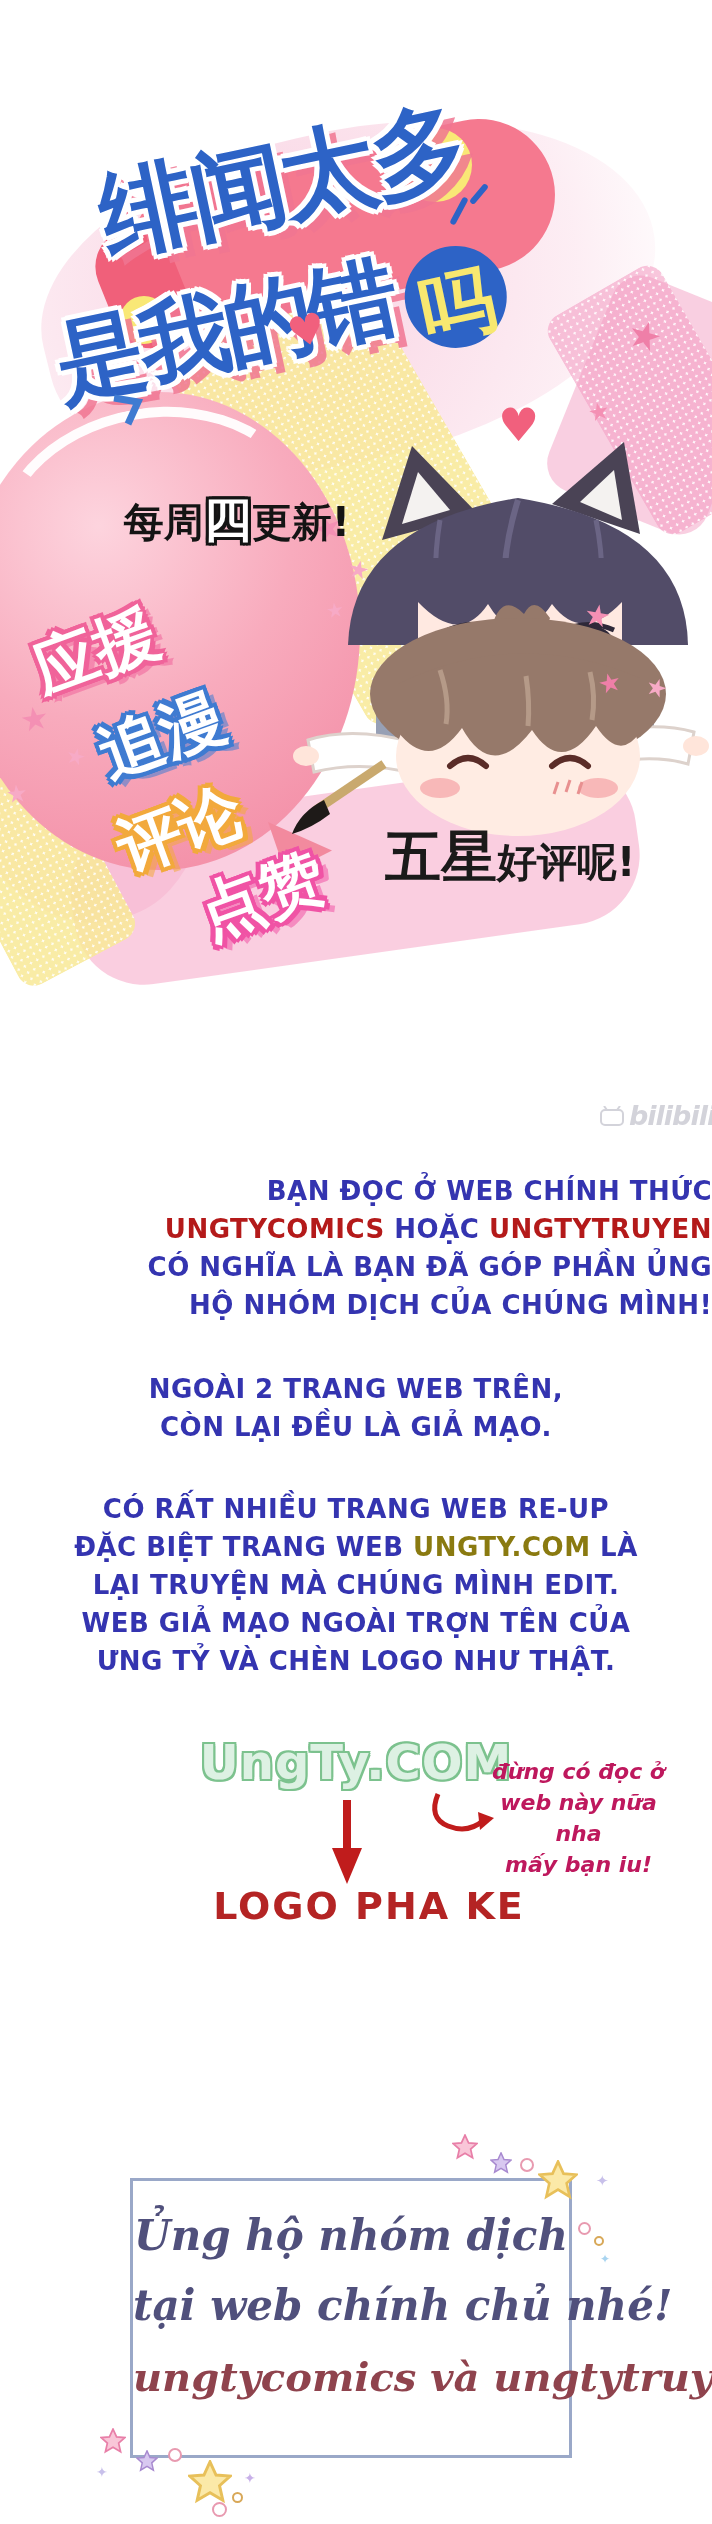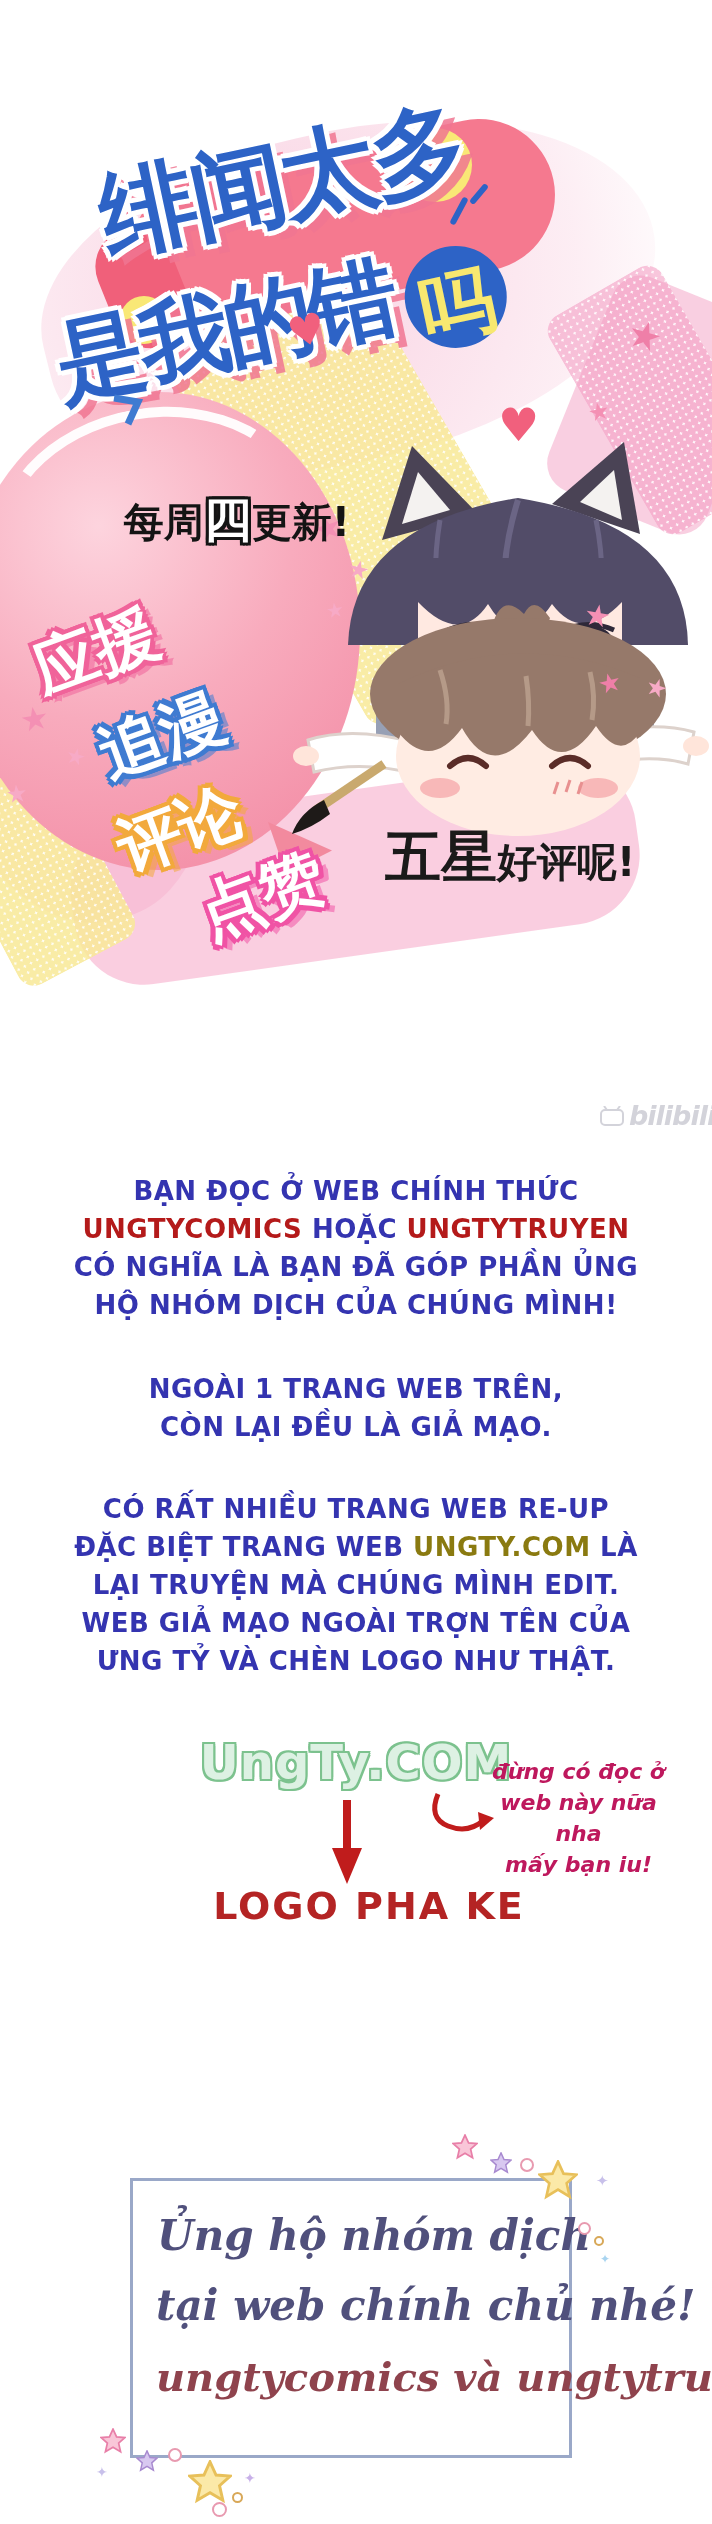--- a/index.html
+++ b/index.html
@@ -90,21 +90,21 @@
   
   .watermark{position:absolute;left:600px;top:1100px;z-index:2;display:flex;align-items:center;gap:5px;color:#d3d3da;}
   .wm-brand{font-size:27px;font-weight:bold;letter-spacing:-1px;font-style:italic;}
 
   
   .vn{position:absolute;left:0;width:712px;text-align:center;z-index:5;
       font-family:"DejaVu Sans",sans-serif;font-weight:bold;
       font-size:26px;line-height:38px;color:#3434b0;letter-spacing:.5px;}
   .vn .red{color:#b41a1a;}
   .vn .olive{color:#8a7a10;}
-  .block1{top:1172px;}
+  .block1{top:1172px;text-align:right;}
   .block2{top:1370px;}
   .block3{top:1490px;}
   .thanks{top:2012px;}
 
   
   .fl-tagline{position:absolute;left:0;top:1712px;width:712px;text-align:center;z-index:5;
       font-size:20px;font-weight:bold;letter-spacing:1px;color:#a9d7b6;
       text-shadow:0 0 1px #8cc79e;}
   .fl-site{position:absolute;left:0;top:1734px;width:712px;text-align:center;z-index:5;
       font-size:48px;font-weight:bold;letter-spacing:1px;color:#ddf1e3;
@@ -114,21 +114,21 @@
   .fl-label{position:absolute;left:0;top:1884px;width:712px;text-align:center;z-index:5;
       font-size:38px;font-weight:bold;letter-spacing:2px;color:#b42424;padding-left:13px;}
   .fl-note{position:absolute;left:486px;top:1756px;width:185px;z-index:5;text-align:center;
       font-size:22px;line-height:31px;font-weight:bold;font-style:italic;color:#be185d;}
   .curved-arrow{position:absolute;left:428px;top:1788px;z-index:5;}
 
   
   .footer-box{position:absolute;left:130px;top:2178px;width:436px;height:274px;z-index:3;
       border:3px solid #9aa8c8;background:#ffffff;text-align:center;}
   .fb-line{position:absolute;left:0;width:436px;text-align:center;white-space:nowrap;
-      font-family:"DejaVu Serif",serif;font-style:italic;font-weight:bold;padding-left:23px;}
+      font-family:"DejaVu Serif",serif;font-style:italic;font-weight:bold;}
   .fb1{top:30px;font-size:42px;color:#50507c;}
   .fb2{top:100px;font-size:42px;color:#50507c;}
   .fb3{top:172px;font-size:40px;color:#8f434d;}
 
   .ring{position:absolute;border:2px solid #e89ab0;border-radius:50%;background:#fff;z-index:6;}
   .sparkle{position:absolute;color:#c8c0ea;z-index:6;}
 </style>
 </head>
 <body>
 
@@ -253,21 +253,21 @@
   </div>
 
   <div class="vn block1">
     <div>BẠN ĐỌC Ở WEB CHÍNH THỨC</div>
     <div><span class="red">UNGTYCOMICS</span><span> HOẶC </span><span class="red">UNGTYTRUYEN</span></div>
     <div>CÓ NGHĨA LÀ BẠN ĐÃ GÓP PHẦN ỦNG</div>
     <div>HỘ NHÓM DỊCH CỦA CHÚNG MÌNH!</div>
   </div>
 
   <div class="vn block2">
-    <div>NGOÀI 1 TRANG WEB TRÊN,</div>
+    <div>NGOÀI 2 TRANG WEB TRÊN,</div>
     <div>CÒN LẠI ĐỀU LÀ GIẢ MẠO.</div>
   </div>
 
   <div class="vn block3">
     <div>CÓ RẤT NHIỀU TRANG WEB RE-UP</div>
     <div><span>ĐẶC BIỆT TRANG WEB </span><span class="olive">UNGTY.COM</span><span> LÀ</span></div>
     <div>LẠI TRUYỆN MÀ CHÚNG MÌNH EDIT.</div>
     <div>WEB GIẢ MẠO NGOÀI TRỢN TÊN CỦA</div>
     <div>ƯNG TỶ VÀ CHÈN LOGO NHƯ THẬT.</div>
   </div>

